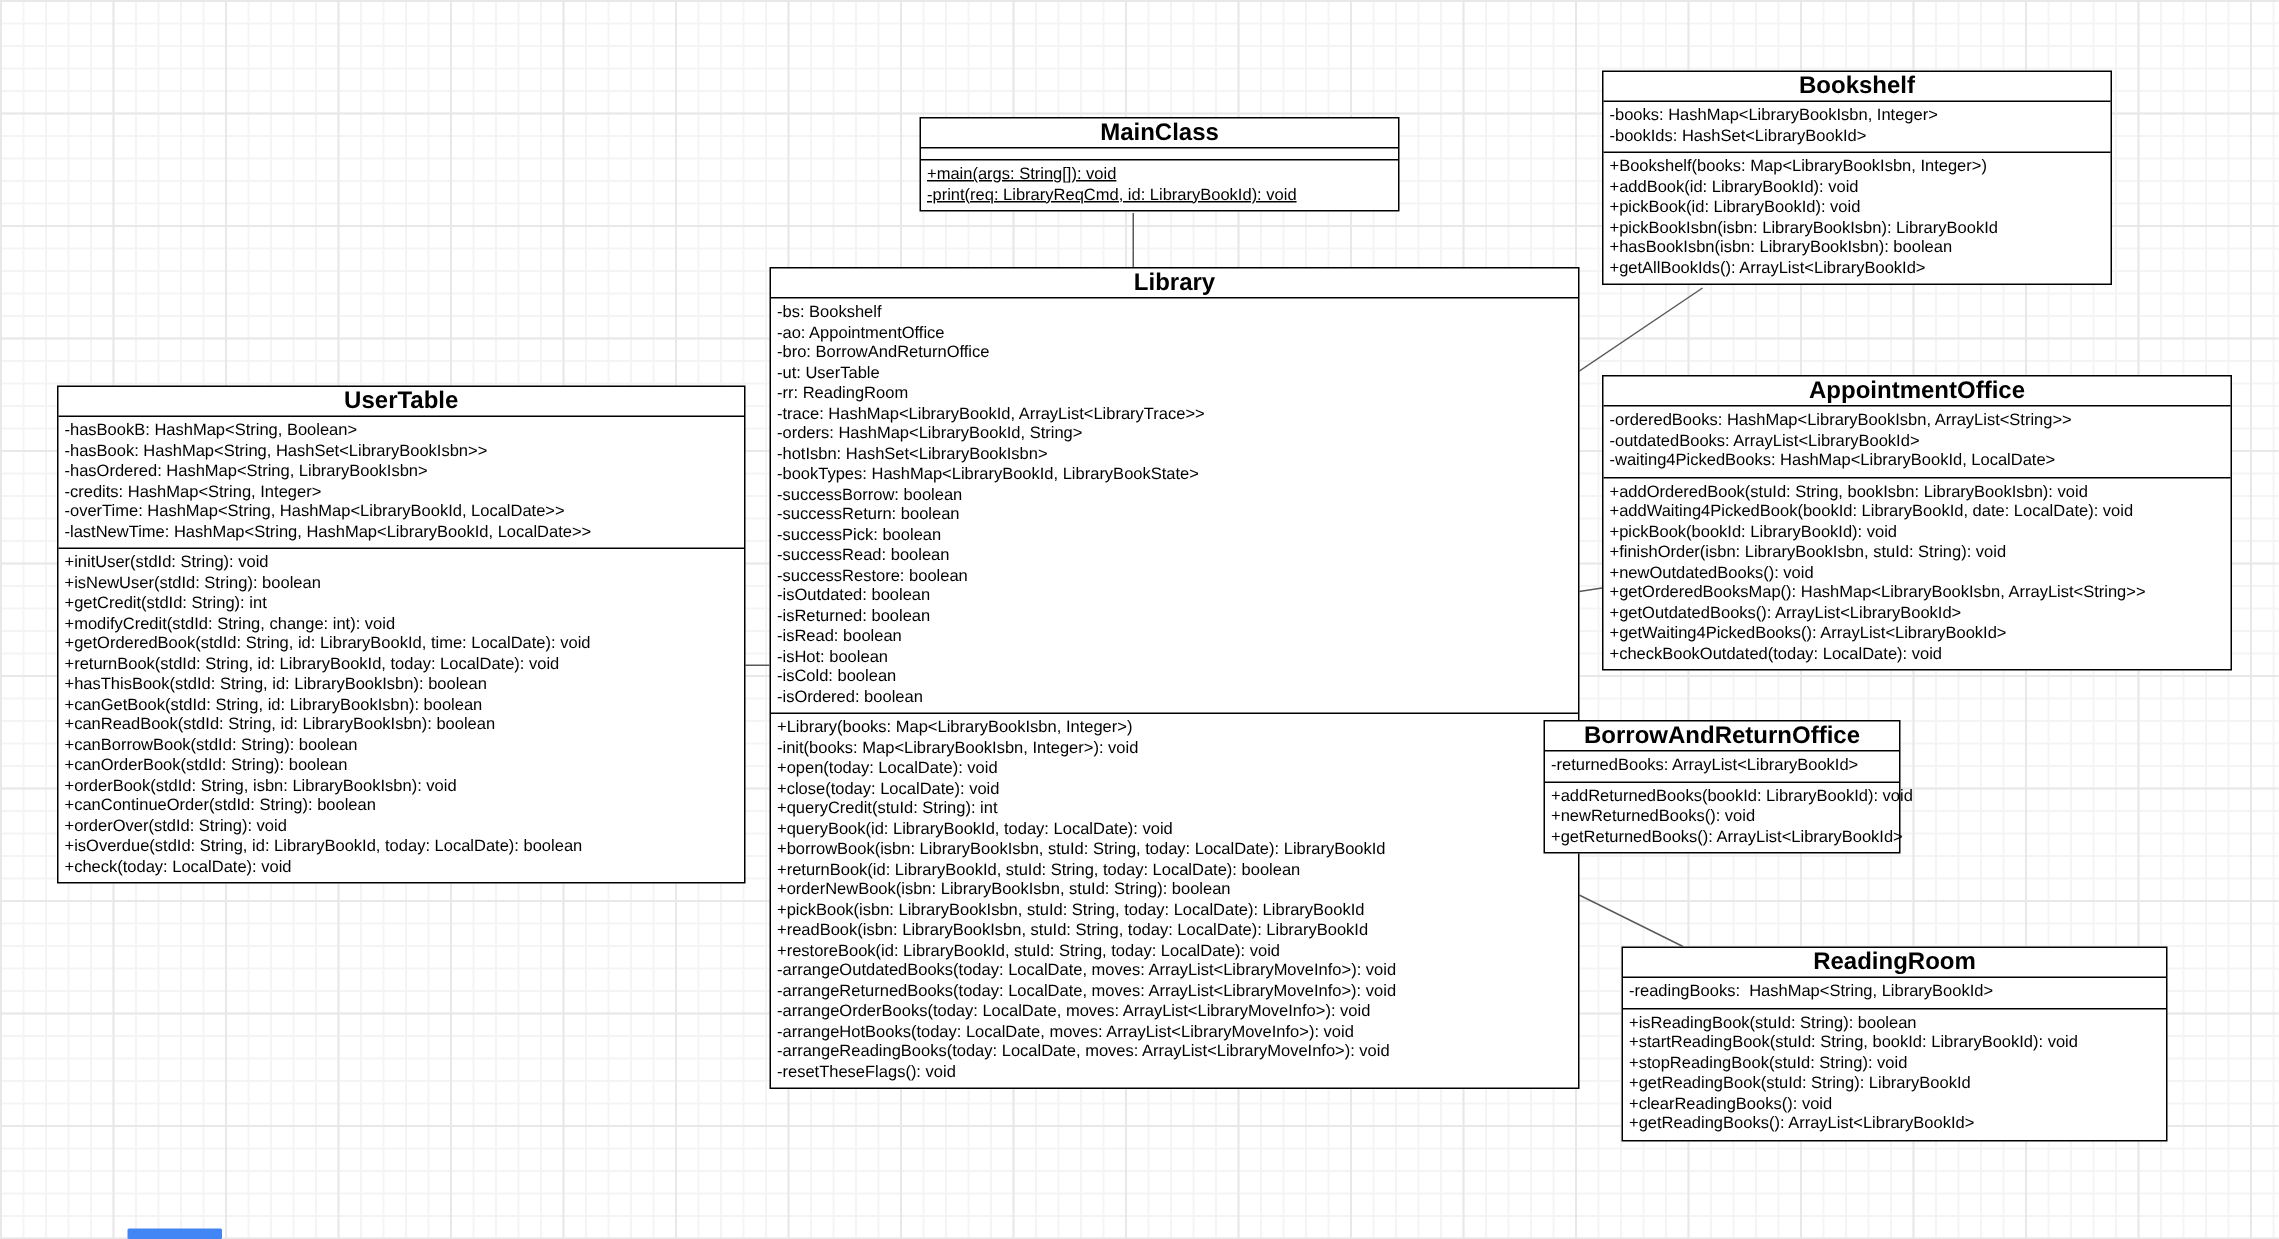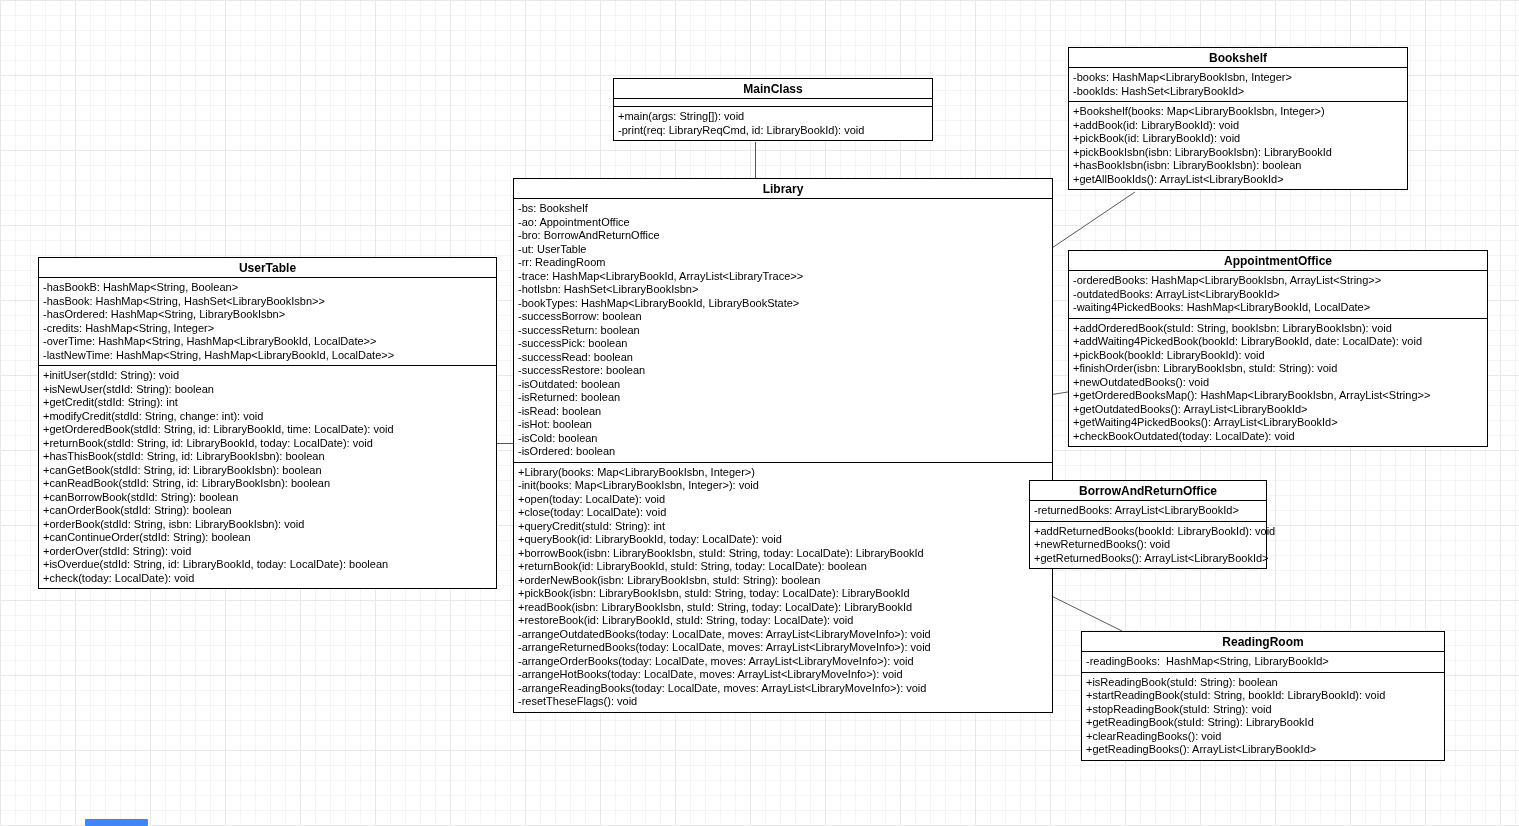--- a/index.html
+++ b/index.html
@@ -24,40 +24,40 @@
   .uml-class {
     position: absolute;
     background: #ffffff;
     border: 1px solid #000000;
     box-sizing: border-box;
     box-shadow: 0 0 0 0 transparent;
   }
   .uml-title {
     text-align: center;
     font-weight: bold;
-    font-size: 12px;
+    font-size: 16px;
     line-height: 14px;
     padding: 3px 4px 2px 4px;
     border-bottom: 1px solid #000000;
     white-space: pre;
   }
   .uml-section {
     padding: 3px 0;
     border-bottom: 1px solid #000000;
   }
   .uml-section:last-child { border-bottom: none; }
   .uml-section.empty { padding: 0; min-height: 7px; }
   .uml-member {
     font-size: 11px;
     line-height: 13.5px;
     padding: 0 4px;
     white-space: pre;
     color: #000000;
   }
-  .uml-member.static { }
+  .uml-member.static { text-decoration: underline; }
   .hscroll-thumb {
     position: absolute;
     border-radius: 1px;
   }
 </style>
 </head>
 <body>
 
 <div id="canvas" style="position:absolute;left:0;top:0;width:1519px;height:826px;">
   <svg id="edge-layer">
@@ -79,20 +79,21 @@
       </div>
       <div class="uml-class" style="left: 513px; top: 178px; width: 540px; border-color: rgb(0, 0, 0);">
         <div class="uml-title">Library</div>
         <div class="uml-section">
           <div class="uml-member">-bs: Bookshelf</div>
           <div class="uml-member">-ao: AppointmentOffice</div>
           <div class="uml-member">-bro: BorrowAndReturnOffice</div>
           <div class="uml-member">-ut: UserTable</div>
           <div class="uml-member">-rr: ReadingRoom</div>
           <div class="uml-member">-trace: HashMap&lt;LibraryBookId, ArrayList&lt;LibraryTrace&gt;&gt;</div>
+          <div class="uml-member">-orders: HashMap&lt;LibraryBookId, String&gt;</div>
           <div class="uml-member">-hotIsbn: HashSet&lt;LibraryBookIsbn&gt;</div>
           <div class="uml-member">-bookTypes: HashMap&lt;LibraryBookId, LibraryBookState&gt;</div>
           <div class="uml-member">-successBorrow: boolean</div>
           <div class="uml-member">-successReturn: boolean</div>
           <div class="uml-member">-successPick: boolean</div>
           <div class="uml-member">-successRead: boolean</div>
           <div class="uml-member">-successRestore: boolean</div>
           <div class="uml-member">-isOutdated: boolean</div>
           <div class="uml-member">-isReturned: boolean</div>
           <div class="uml-member">-isRead: boolean</div>

